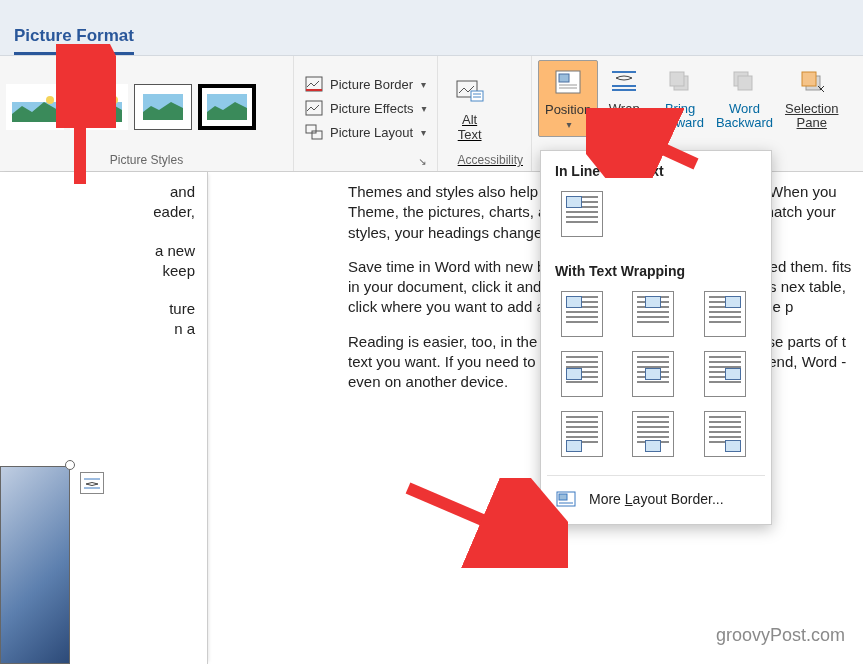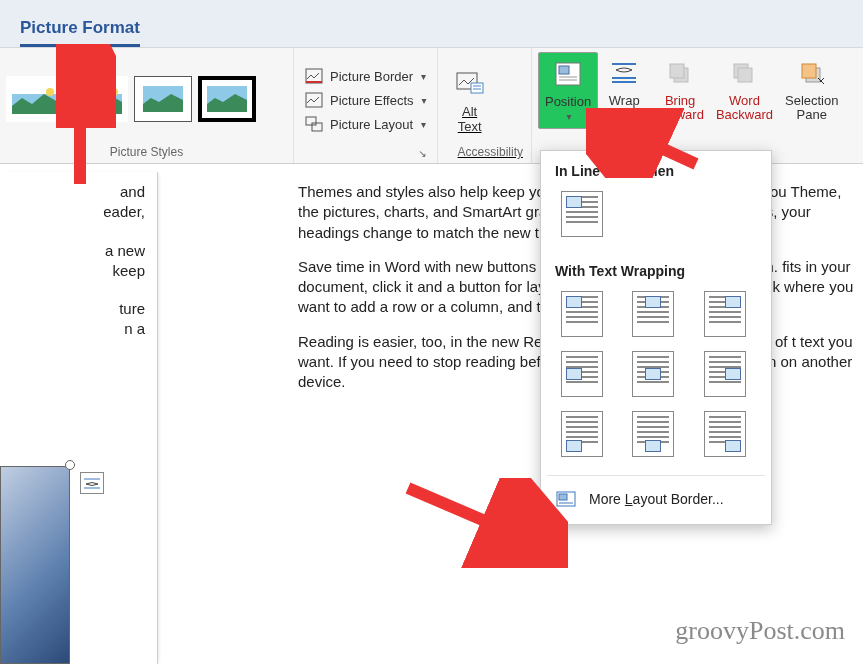--- a/index.html
+++ b/index.html
@@ -1,23 +1,23 @@
 <!DOCTYPE html>
 <html><head>
 <meta charset="utf-8">
 <style>
   * { box-sizing: border-box; margin: 0; padding: 0; font-family: "Segoe UI", Arial, sans-serif; }
   html, body { width: 863px; height: 664px; overflow: hidden; background: #fff; }
 
   
   .tab-strip {
-    height: 48px;
+    height: 56px;
     background: #e9eef4;
     border-bottom: 1px solid #d4d9df;
-    padding-left: 20px;
+    padding-left: 14px;
     display: flex;
     align-items: flex-end;
   }
   .tab {
     color: #2a579a;
     font-size: 17px;
     font-weight: 600;
     padding-bottom: 6px;
     border-bottom: 3px solid #2a579a;
   }
@@ -82,43 +82,43 @@
   
   .big-btn {
     display:flex; flex-direction:column; align-items:center; justify-content:flex-start;
     padding:4px 6px 0 6px;
     font-size:13px; color:#333;
     min-width:52px;
     gap:4px;
   }
   .big-btn .icon-box { width:36px; height:34px; display:flex; align-items:center; justify-content:center; }
   .big-btn .lbl { text-align:center; line-height:1.1; }
-  .big-btn.disabled { color:#b91c1c; }
+  .big-btn.disabled { color:#0369a1; }
   .big-btn.disabled svg * { stroke:#bdbdbd; fill:#d8d8d8; }
 
   .pos-group {
     padding:4px 6px 0 6px;
     display:flex; align-items:flex-start;
   }
   .position-btn {
-    background:#22c55e;
+    background:#fdba74;
     border:1px solid #9c9c9c;
     border-radius:2px;
     padding:4px 6px;
   }
 
   
   .doc-area {
     position:absolute;
     left:0; right:0; top:172px; bottom:0;
     background:#fff;
     display:flex;
   }
   .left-col {
-    width:158px;
+    width:208px;
     border-right:1px solid #ccc;
     box-shadow:2px 0 4px -2px rgba(0,0,0,.15);
     padding:10px 12px 0 0;
     font-size:15px; color:#222;
     overflow:hidden;
   }
   .left-col p { margin-bottom:18px; line-height:1.35; text-align:right; }
   .right-col {
     flex:1;
     padding:10px 0 0 140px;
@@ -201,22 +201,22 @@
   
   .arrow {
     position:absolute;
     z-index:200;
     pointer-events:none;
   }
 
   .watermark {
     position:absolute;
     right:18px; bottom:18px;
-    font-family:Liberation Serif, serif;
-    font-size:26px;
+    font-family:Liberation Sans, sans-serif;
+    font-size:18px;
     color:#8a8a8a;
     z-index:5;
     margin-top:20px;
   }
 </style>
 </head>
 <body>
 
 <div class="tab-strip">
   <div class="tab">Picture Format</div>
@@ -361,21 +361,21 @@
 Backward</div>
     </div>
     <div class="big-btn">
       <div class="icon-box">
         <svg width="28" height="26">
             <rect x="8" y="8" width="14" height="14" fill="#d8d8d8" stroke="#999"></rect>
             <rect x="4" y="4" width="14" height="14" fill="#f5c388" stroke="#d08a30"></rect>
             <path d="M20 18 L26 24 M26 18 L22 22" stroke="#333" fill="none"></path>
           </svg>
       </div>
-      <div class="lbl" style="white-space:pre-line;">Selection
+      <div class="lbl" style="white-space:pre-line;text-decoration:underline;">Selection
 Pane</div>
     </div>
   </div>
 </div>
 
 <div class="doc-area">
   <div class="left-col">
     <p style="white-space:pre-line;">and
 eader,</p>
     <p style="white-space:pre-line;">a new
@@ -394,21 +394,21 @@
     </div>
   </div>
   <div class="right-col">
     <p>Themes and styles also help keep your document coordinated. When you Theme, the pictures, charts, and SmartArt graphics change to match your styles, your headings change to match the new theme.</p>
     <p>Save time in Word with new buttons that show up where you need them. fits in your document, click it and a button for layout options appears nex table, click where you want to add a row or a column, and then click the p</p>
     <p>Reading is easier, too, in the new Reading view. You can collapse parts of t text you want. If you need to stop reading before you reach the end, Word - even on another device.</p>
   </div>
 </div>
 
 <div class="dropdown">
-  <div class="dd-section-title">In Line with When</div>
+  <div class="dd-section-title">In Line with Text</div>
   <div class="dd-grid one">
     <div class="dd-tile">
       <div class="lines">
           <div class="ln"></div>
           <div class="ln"></div>
           <div class="ln"></div>
           <div class="ln"></div>
           <div class="ln"></div>
           <div class="ln"></div>
         </div>

